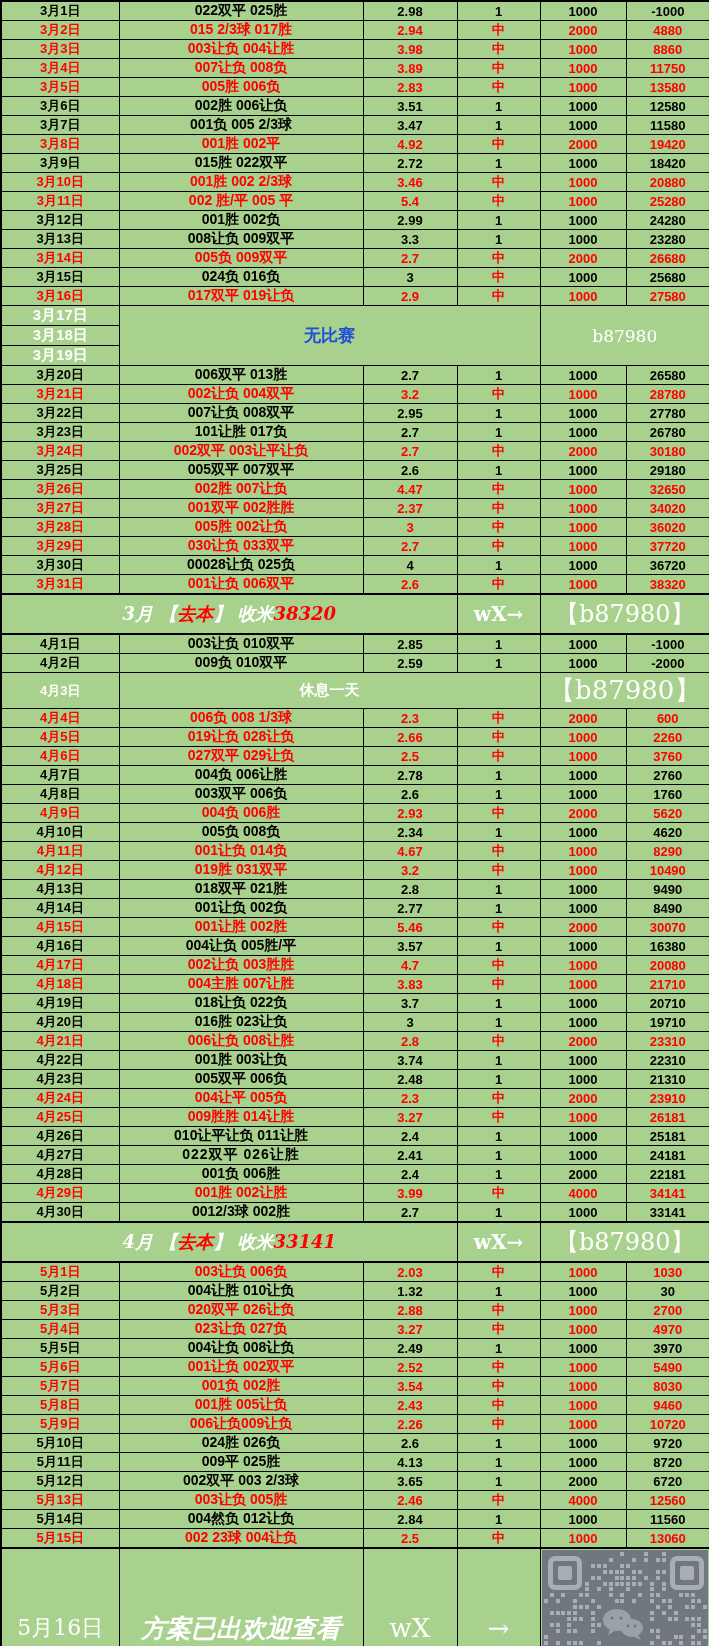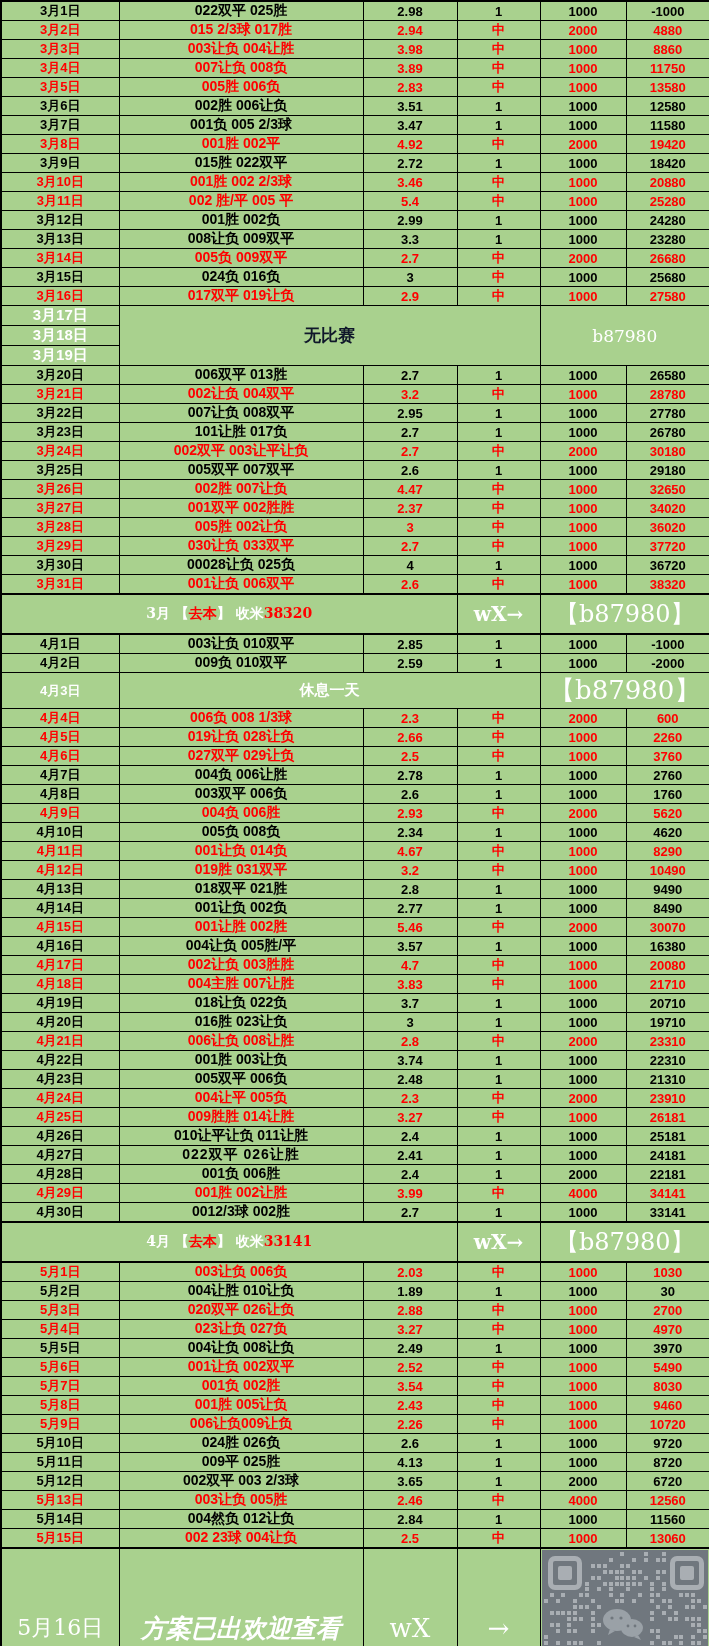--- a/index.html
+++ b/index.html
@@ -25,25 +25,25 @@
   }
   tr.day td{height:17px;}
   td.date{font-size:13px;font-weight:bold;color:#000;}
   td.match{font-size:14px;font-weight:bold;color:#000;}
   td.num{font-size:13px;font-weight:bold;color:#000;}
   tr.win td{color:#ff0000;}
   td.res-red{color:#ff0000 !important;}
   td.match-bold{font-weight:bold;letter-spacing:1px;}
   
   tr.nomatch td.ndate{height:16px;font-size:15px;font-weight:bold;color:#fff;}
-  td.nocenter{font-size:17px;font-weight:bold;color:#0f172a;}
+  td.nocenter{font-size:17px;font-weight:bold;color:#1d4ed8;}
   td.noright{font-family:"DejaVu Serif", serif;font-size:17px;color:#fff;}
   
   tr.summary td{height:38px;border-top:2px solid #000;border-bottom:2px solid #000;}
-  td.sum-left{font-family:"DejaVu Serif", serif;font-weight:bold;font-size:14px;}
+  td.sum-left{font-family:"DejaVu Serif", serif;font-style:italic;font-weight:bold;font-size:18px;}
   td.sum-left .w{color:#fff;}
   td.sum-left .r{color:#ff0000;}
   td.sum-wx{font-family:"DejaVu Serif", serif;font-size:20px;font-weight:bold;color:#fff;}
   td.sum-right{font-family:"DejaVu Serif", serif;font-size:24px;color:#fff;}
   
   tr.rest td{height:33px;}
   tr.rest td.rdate{font-size:13px;font-weight:bold;color:#fff;}
   tr.rest td.rcenter{font-size:15px;font-weight:bold;color:#fff;}
   tr.rest td.rright{font-family:"DejaVu Serif", serif;font-size:26px;color:#fff;}
   
@@ -570,21 +570,21 @@
         <td class="date">5月1日</td>
         <td class="match">003让负 006负</td>
         <td class="num">2.03</td>
         <td class="num">中</td>
         <td class="num">1000</td>
         <td class="num">1030</td>
       </tr>
       <tr class="day">
         <td class="date">5月2日</td>
         <td class="match">004让胜 010让负</td>
-        <td class="num">1.89</td>
+        <td class="num">1.32</td>
         <td class="num">1</td>
         <td class="num">1000</td>
         <td class="num">30</td>
       </tr>
       <tr class="day win">
         <td class="date">5月3日</td>
         <td class="match">020双平 026让负</td>
         <td class="num">2.88</td>
         <td class="num">中</td>
         <td class="num">1000</td>

